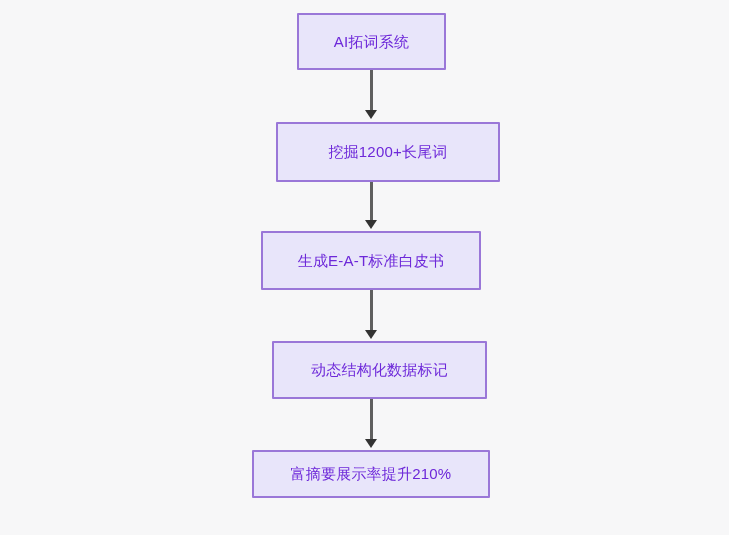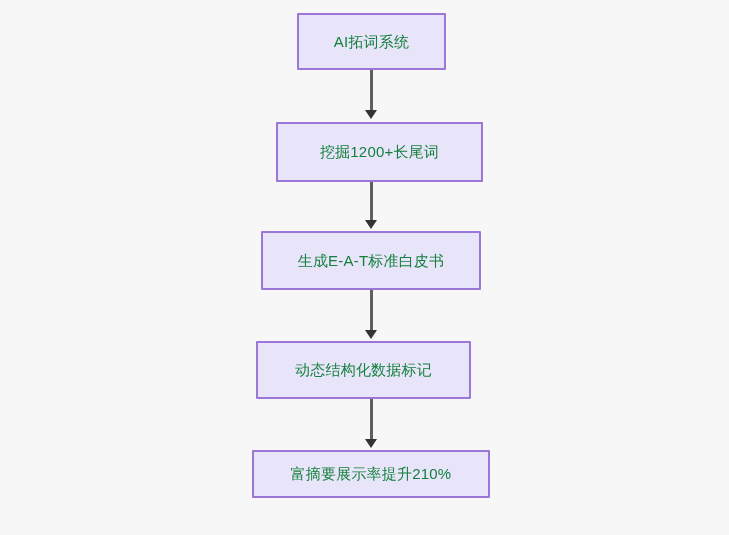--- a/index.html
+++ b/index.html
@@ -20,21 +20,21 @@
   }
   .node {
     position: absolute;
     box-sizing: border-box;
     background: #e8e5fa;
     border: 2px solid #9a77d8;
     border-radius: 1px;
     display: flex;
     align-items: center;
     justify-content: center;
-    color: #15803d;
+    color: #6d28d9;
     font-size: 15px;
     line-height: 1.2;
     letter-spacing: 0.2px;
     white-space: nowrap;
   }
   .node-label {
     display: block;
   }
   .connector {
     position: absolute;
@@ -44,23 +44,23 @@
   .arrowhead {
     position: absolute;
     width: 0;
     height: 0;
     border-left: 6px solid transparent;
     border-right: 6px solid transparent;
     border-top: 9px solid #333333;
   }
   
   #node-0 { left: 297px; top: 13px;  width: 149px; height: 57px; }
-  #node-1 { left: 276px; top: 122px; width: 207px; height: 60px; }
+  #node-1 { left: 276px; top: 122px; width: 224px; height: 60px; }
   #node-2 { left: 261px; top: 231px; width: 220px; height: 59px; justify-content: center; }
-  #node-3 { left: 256px; top: 341px; width: 215px; height: 58px; }
+  #node-3 { left: 272px; top: 341px; width: 215px; height: 58px; }
   #node-4 { left: 252px; top: 450px; width: 238px; height: 48px; }
 
   #connector-0 { left: 370px; top: 70px;  height: 43px; }
   #arrowhead-0 { left: 365px; top: 110px; }
   #connector-1 { left: 370px; top: 182px; height: 42px; }
   #arrowhead-1 { left: 365px; top: 220px; }
   #connector-2 { left: 370px; top: 290px; height: 43px; }
   #arrowhead-2 { left: 365px; top: 330px; }
   #connector-3 { left: 370px; top: 399px; height: 43px; }
   #arrowhead-3 { left: 365px; top: 439px; }

